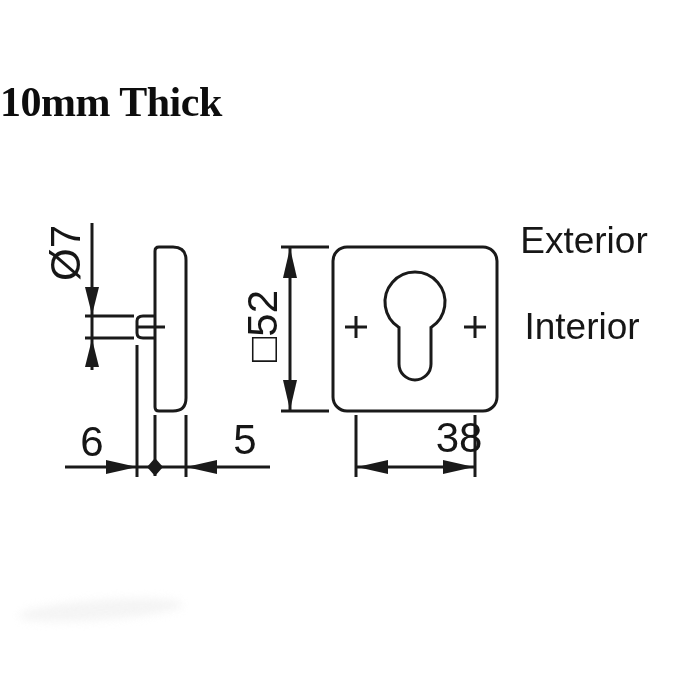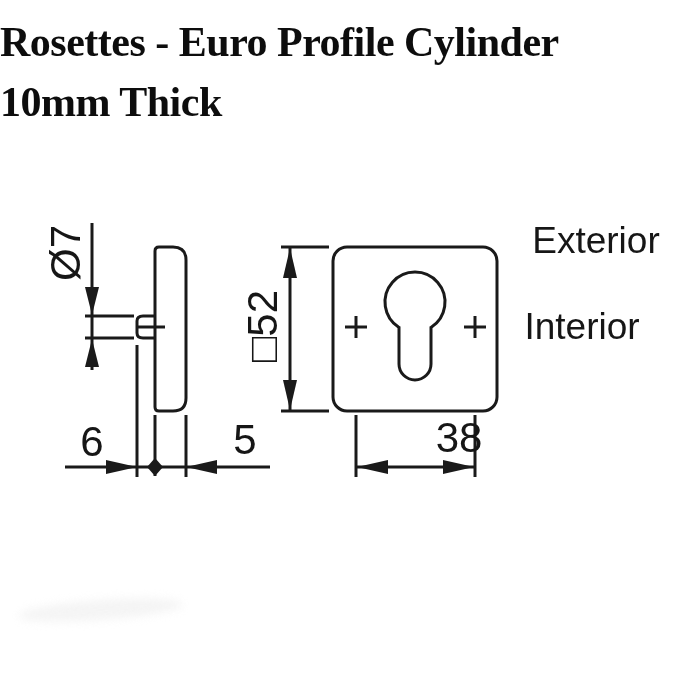--- a/index.html
+++ b/index.html
@@ -28,21 +28,20 @@
     position:absolute;left:18px;top:600px;width:165px;height:20px;
     background:#f2f2f2;border-radius:50%;filter:blur(4px);
     transform:rotate(-4deg);opacity:.8;
   }
 </style>
 </head>
 <body>
 
 <div class="canvas">
 
-  <div class="title-line1">Rosettes - Euro Profile Cylinder</div>
   <div class="title-line2">10mm Thick</div>
 
   <svg class="draw" width="700" height="700" viewBox="0 0 700 700" fill="none" stroke="#1a1a1a" stroke-width="3">
 
     <g>
 
       <path d="M 159 247 L 173 247 Q 186 247 186 260 L 186 398 Q 186 411 173 411 L 159 411 Q 155 411 155 407 L 155 251 Q 155 247 159 247 Z"></path>
 
       <path d="M 155 316 L 143 316 Q 137 316 137 321 L 137 333 Q 137 338 143 338 L 155 338"></path>
       <line x1="137" y1="327" x2="165" y2="327"></line>
@@ -91,17 +90,17 @@
       <polygon fill="#1a1a1a" stroke="none" points="474,467 443,460 443,474"></polygon>
     </g>
   </svg>
 
   <span class="lbl rot" style="left:66px;top:253px;">Ø7</span>
   <span class="lbl rot" style="left:263px;top:326px;">□52</span>
   <span class="lbl" style="left:92px;top:442px;">6</span>
   <span class="lbl" style="left:245px;top:440px;">5</span>
   <span class="lbl" style="left:417px;top:438px;margin-left:42px;">38</span>
 
-  <span class="lbl side" style="left:596px;top:240px;">Exterior</span>
+  <span class="lbl side" style="left:584px;top:240px;">Exterior</span>
   <span class="lbl side" style="left:582px;top:326px;">Interior</span>
 
   <div class="smudge"></div>
 </div>
 
 </body></html>

